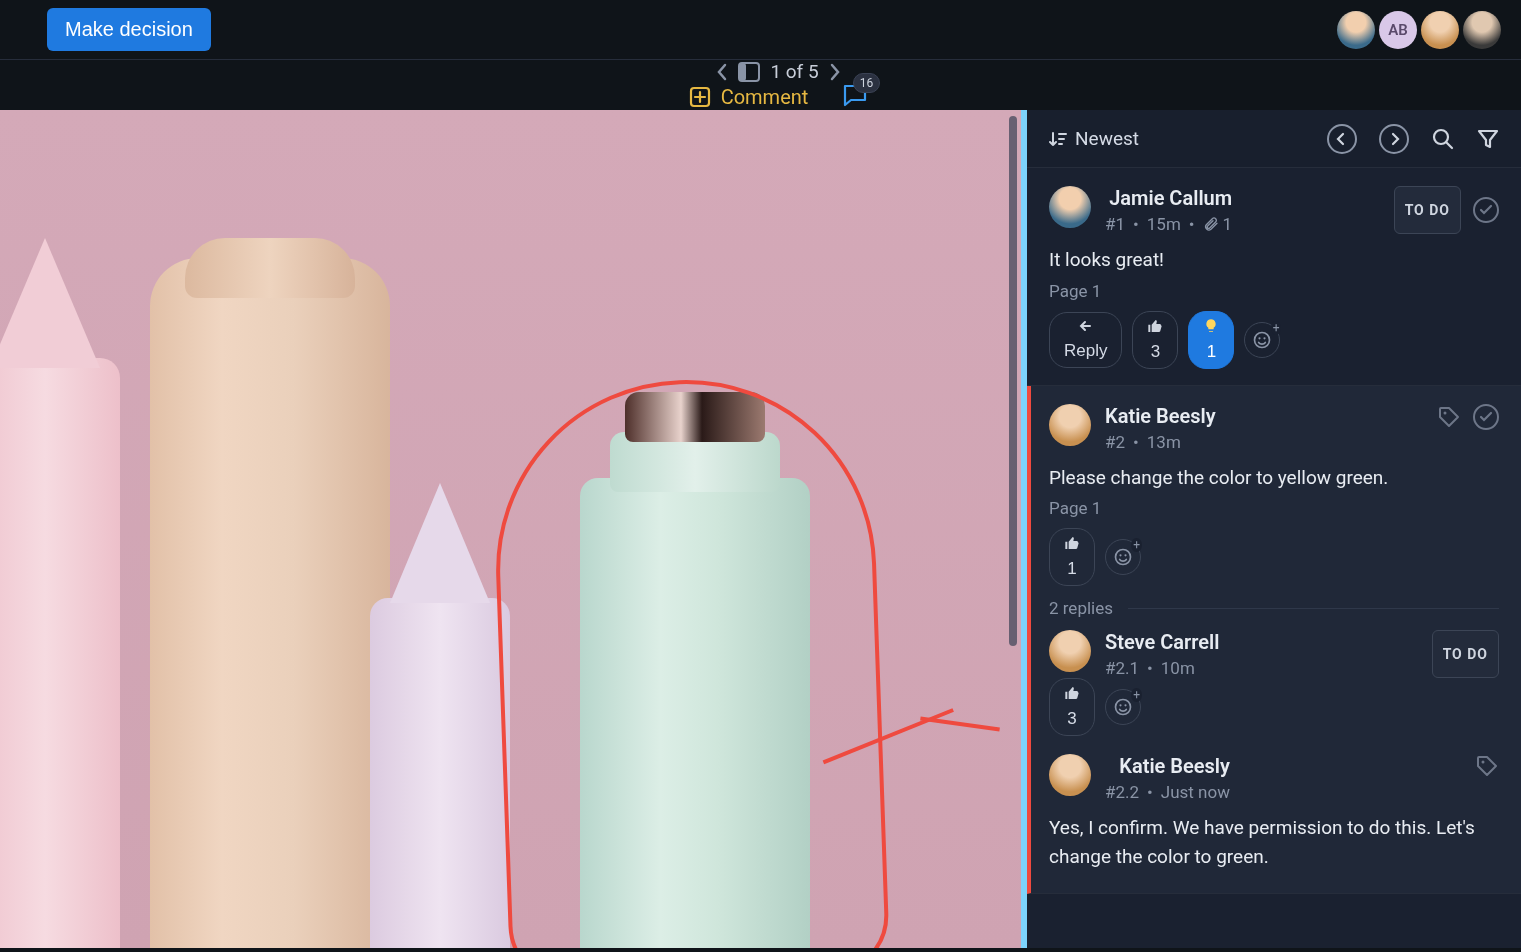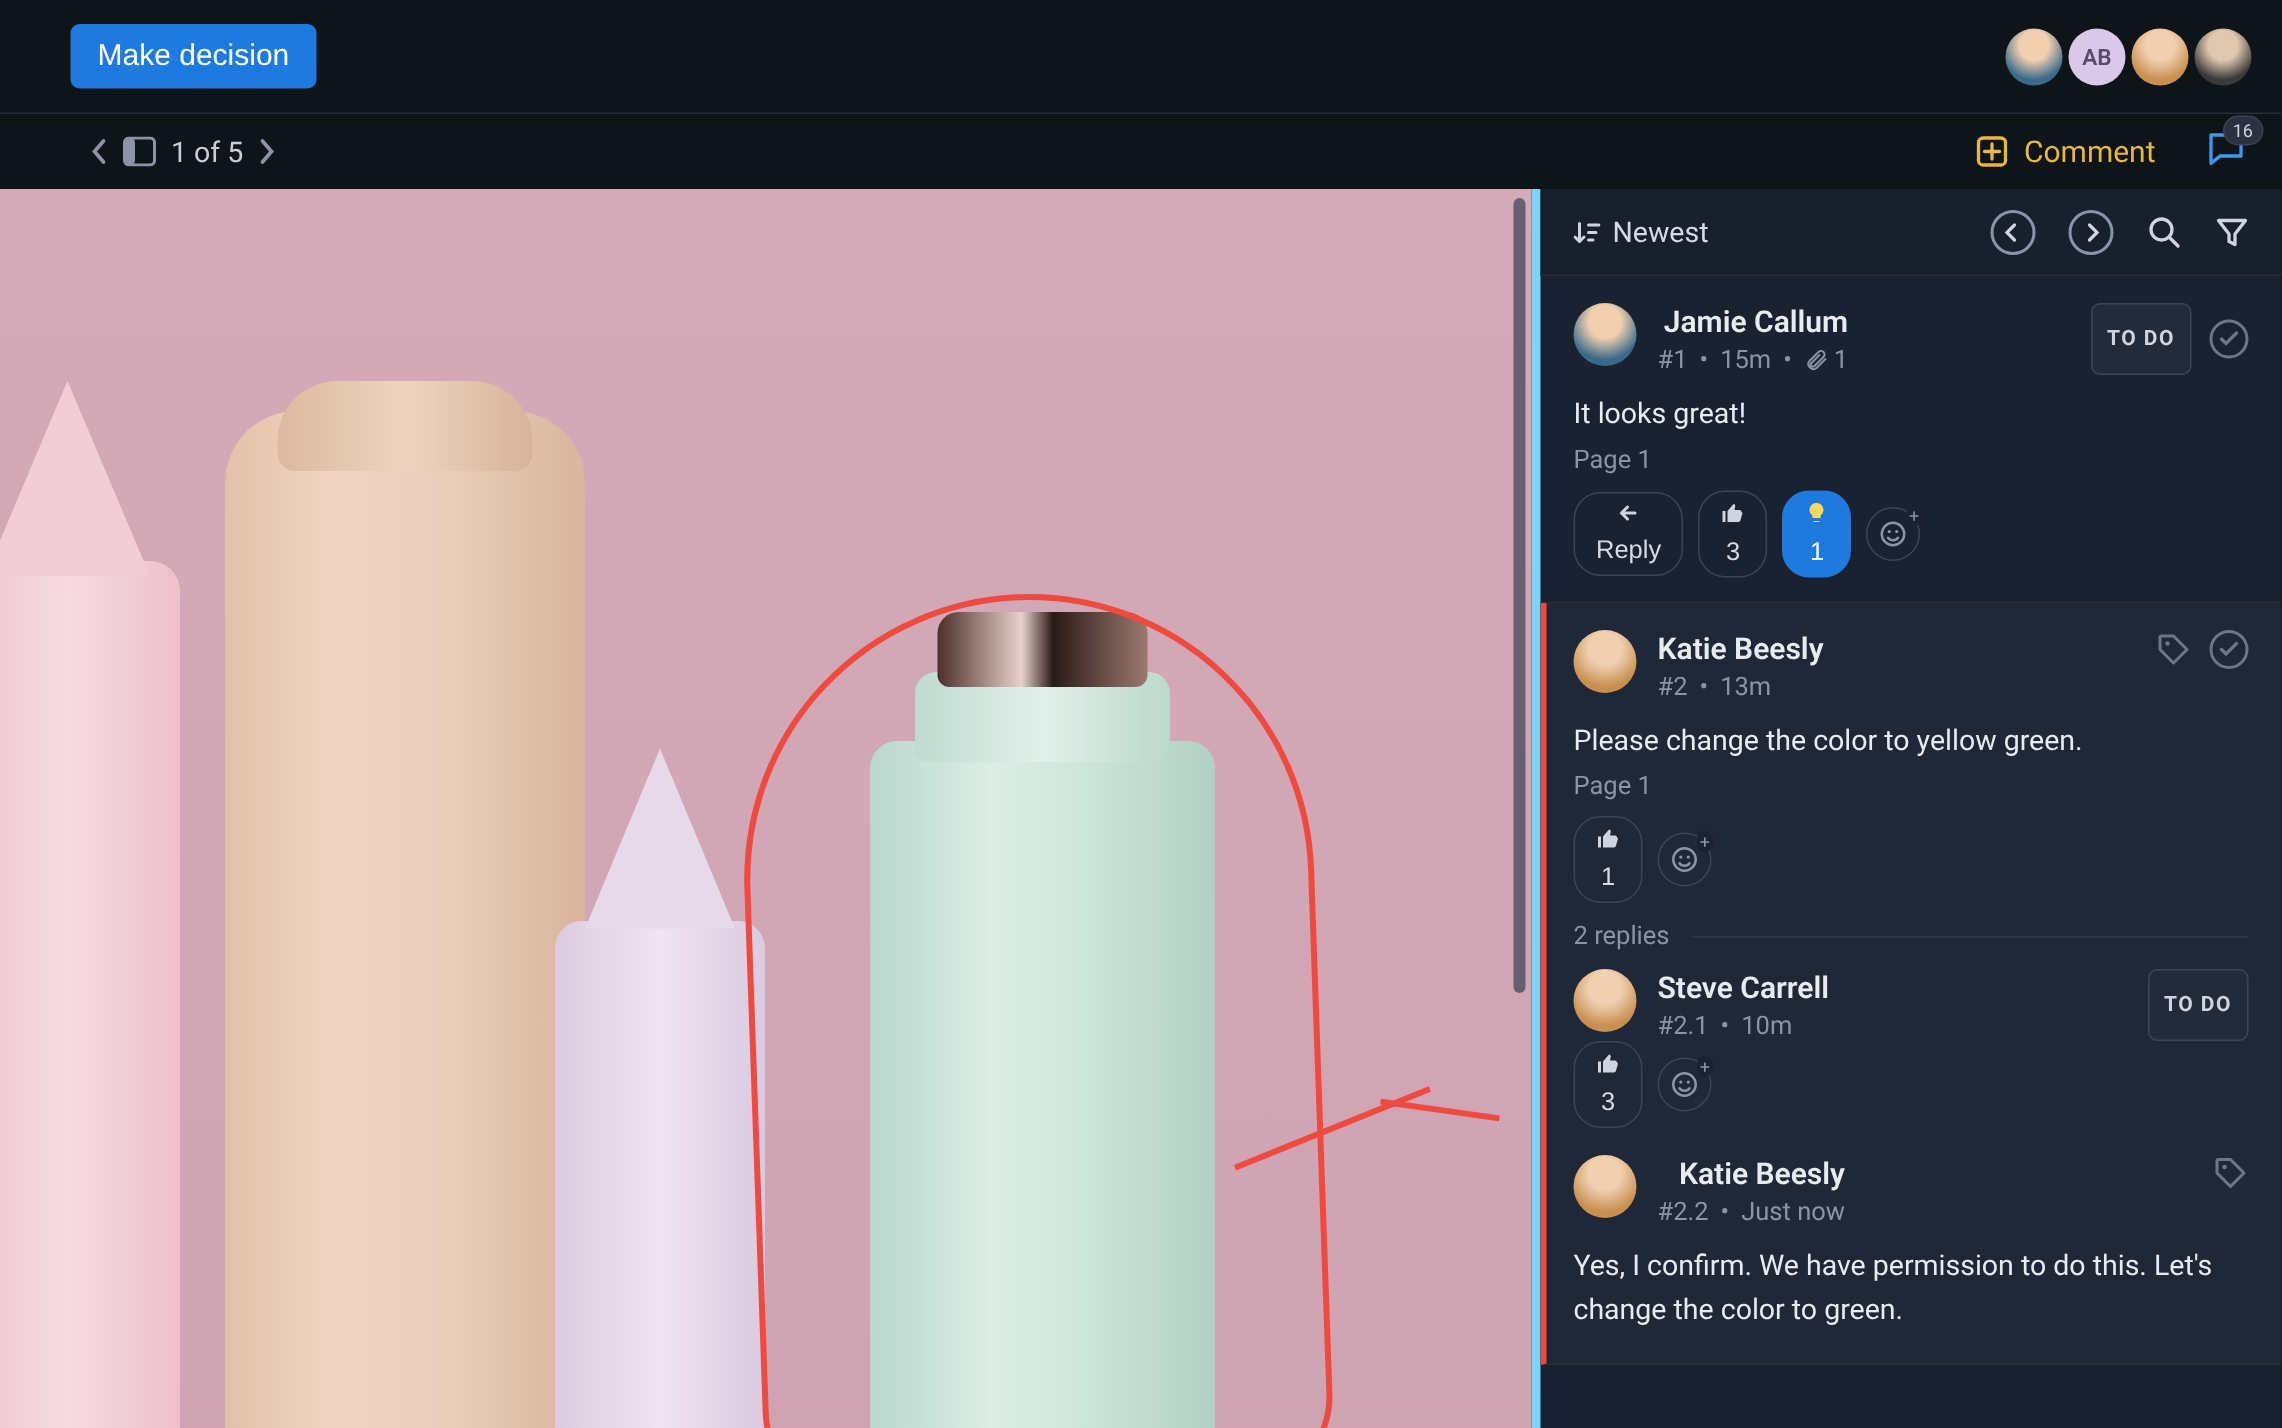--- a/index.html
+++ b/index.html
@@ -20,39 +20,40 @@
     width:1521px; height:952px;
     background: var(--bg-header);
     color: var(--text);
     font-family: -apple-system, BlinkMacSystemFont, "Segoe UI", Roboto, Helvetica, Arial, sans-serif;
     font-size:18px;
     overflow:hidden;
   }
 
   
   .topbar {
-    height:76px; display:flex; align-items:center; justify-content:space-between;
+    height:60px; display:flex; align-items:center; justify-content:space-between;
     padding:0 20px 0 47px; border-bottom:1px solid #262d3b;
   }
   .make-decision {
     background: var(--blue); color:#fff; border:none; border-radius:6px;
     padding:10px 18px; font-size:20px; cursor:pointer;
   }
   .avatars { display:flex; gap:4px; }
   .avatar { width:38px; height:38px; border-radius:50%; background:#777; display:flex; align-items:center; justify-content:center; font-size:15px; color:#5a4a6b; font-weight:600; overflow:hidden; }
   .avatar.sm { width:42px; height:42px; }
   .av1 { background: radial-gradient(circle at 50% 30%, #f2cfae 30%, #3a6a8a 70%); }
   .av2 { background:#d9c8e8; }
   .av3 { background: radial-gradient(circle at 50% 30%, #f0d0b0 30%, #c89050 70%); }
   .av4 { background: radial-gradient(circle at 50% 30%, #e0c8b0 30%, #3a3a3a 70%); }
 
   
   .toolbar2 {
     height:50px; display:flex; align-items:center; justify-content:space-between;
     padding:0 24px 0 60px;
+    flex-direction:column;
   }
   .pager { display:flex; align-items:center; gap:10px; color:#c8ced9; font-size:19px; }
   .pager .icon, .tb-right .icon { cursor:pointer; }
   .tb-right { display:flex; align-items:center; gap:34px; }
   .comment-btn { display:flex; align-items:center; gap:10px; color:var(--yellow); font-size:20px; cursor:pointer; }
   .comment-toggle { position:relative; cursor:pointer; }
   .badge {
     position:absolute; top:-10px; right:-12px; background:#2b3140; color:#cfd5df;
     border-radius:10px; font-size:12px; padding:2px 6px; border:1px solid #3a4254;
   }

